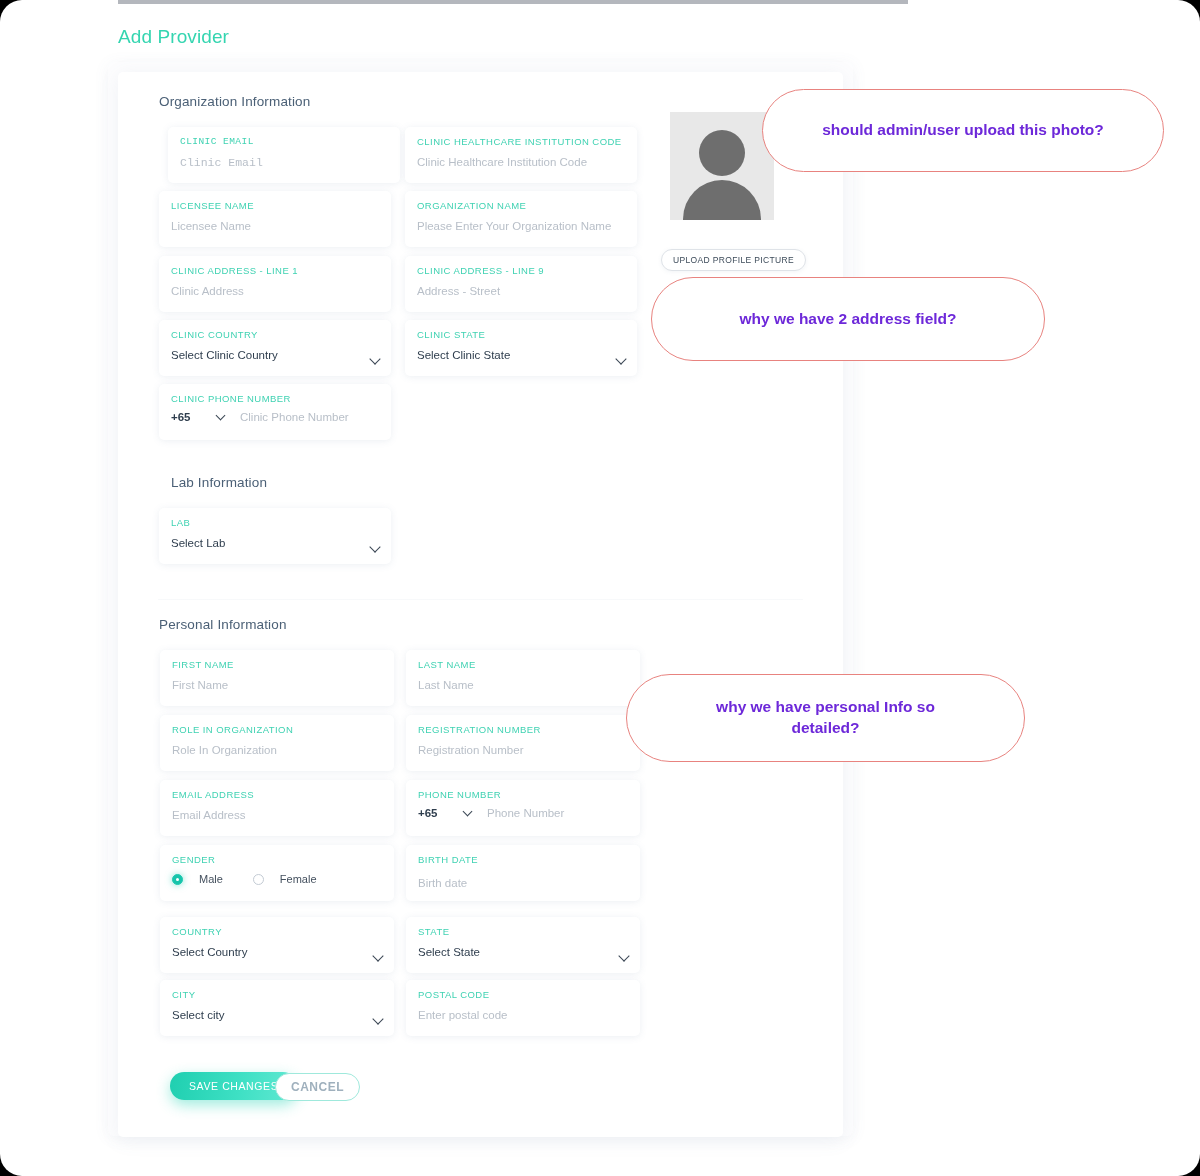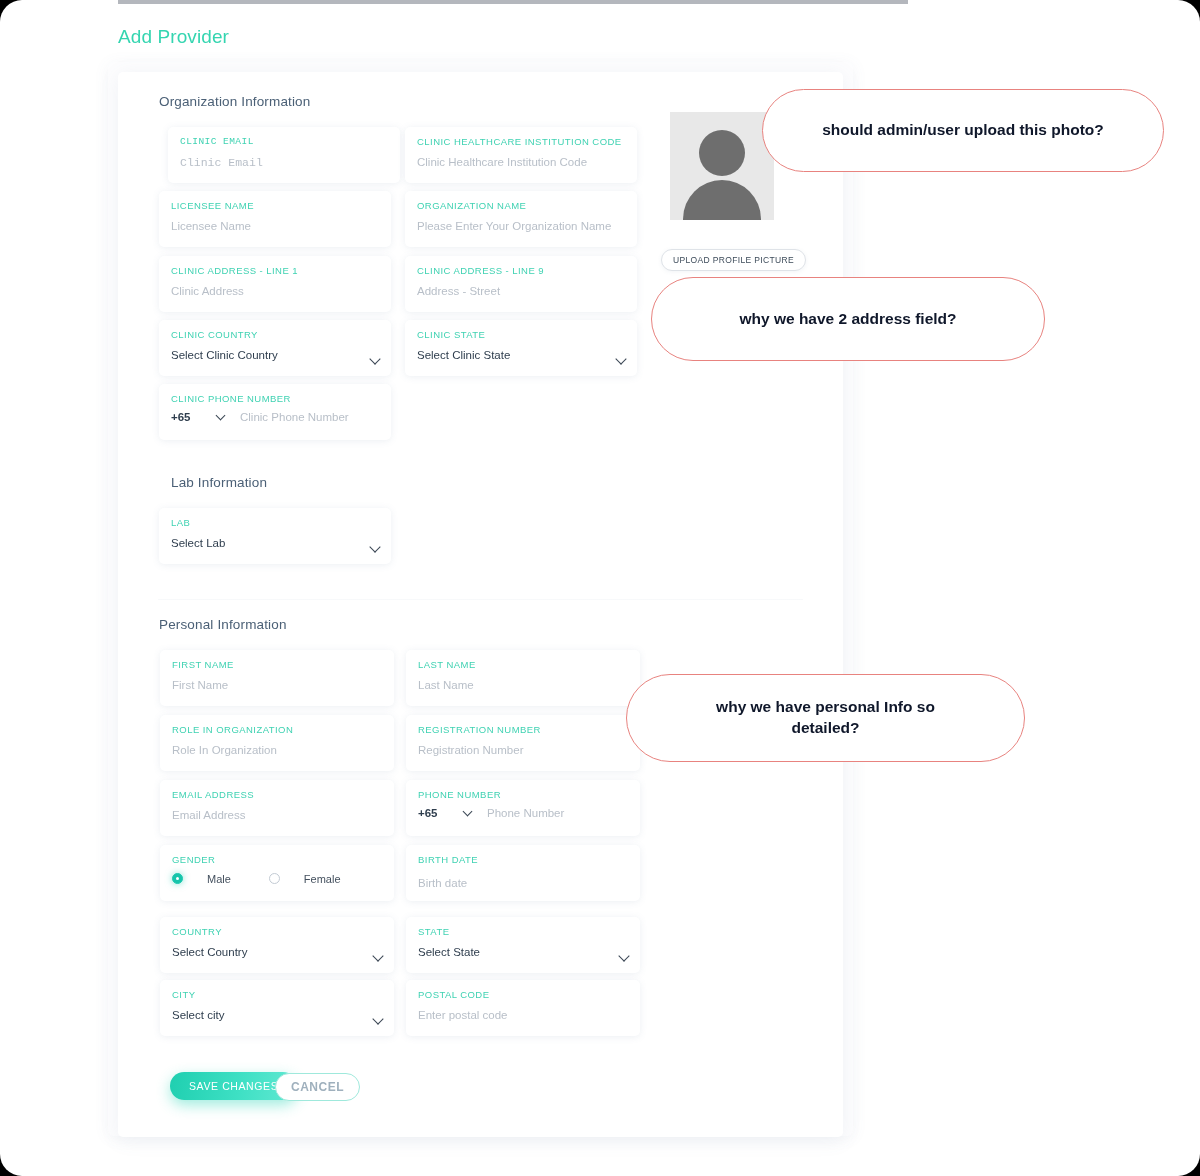--- a/index.html
+++ b/index.html
@@ -81,21 +81,21 @@
   .phone-row { display:flex; align-items:center; margin-top:7px; }
   .phone-code { font-size:11.5px; color:#2f3e4e; font-weight:700; width:46px; }
   .phone-chev {
     width:7px; height:7px; border-right:1.6px solid #3a4654;
     border-bottom:1.6px solid #3a4654; transform:rotate(45deg);
     margin-right:16px; margin-bottom:3px;
   }
   .phone-ph { font-size:11.5px; color:#b8bfc8; }
 
   
-  .radio-row { display:flex; align-items:flex-start; margin-top:8px; gap:24px; }
+  .radio-row { display:flex; align-items:flex-end; margin-top:8px; gap:16px; }
   .radio {
     width:11px; height:11px; border-radius:50%;
     border:1.5px solid #c3cbd4; background:#fff;
     display:inline-block; position:relative; flex:none;
   }
   .radio.on {
     border-color:#1ecab0; background:#16c4ab;
     box-shadow:0 0 7px rgba(30,202,176,0.55);
   }
   .radio.on::after {
@@ -139,21 +139,21 @@
     padding:6px 15px; border-radius:14px;
     background:#fff; border:1px solid #9fe9dc;
     color:#9fb0bd; font-size:12px; letter-spacing:.5px;font-weight:bold;
   }
 
   
   .callout {
     position:absolute; background:#fff;
     border:1.3px solid #e8837f; border-radius:44px;
     display:flex; align-items:center; justify-content:center;
-    text-align:center; color:#0f172a; font-weight:700;
+    text-align:center; color:#6d28d9; font-weight:700;
     z-index:40; line-height:1.35;
   }
 </style>
 </head>
 <body>
 
 <div class="corner tl">
     <i></i>
   </div>
 <div class="corner tr">

